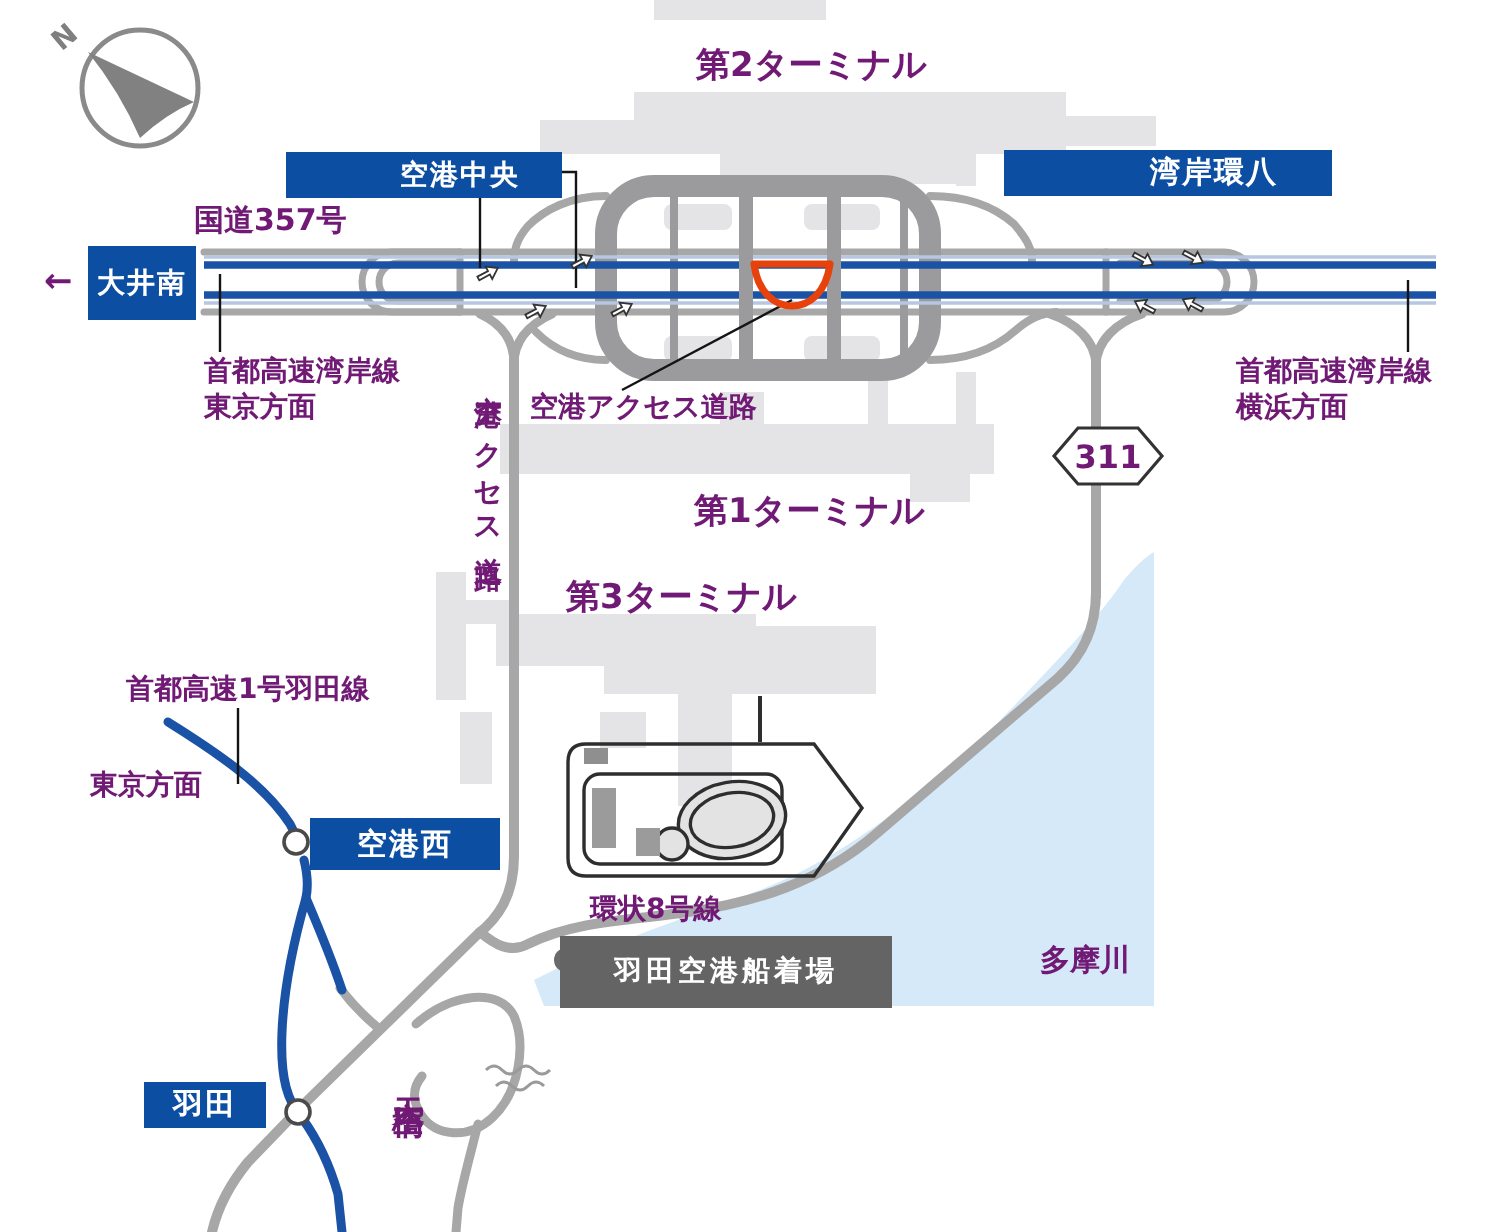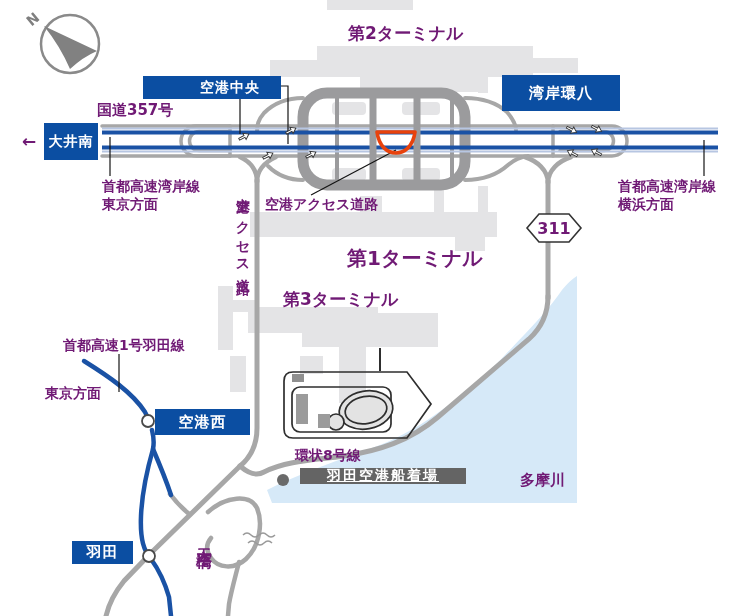--- a/index.html
+++ b/index.html
@@ -159,29 +159,29 @@
       <circle cx="283" cy="480" r="6" fill="#6a6a6a" stroke="none"></circle>
     </g>
   </svg>
 
   <div class="lbl" style="left:27px;top:10px;font-size:14px;color:#7f7f7f;transform:rotate(-40deg);">N</div>
 
   <div class="lbl" style="left:22px;top:130px;font-size:17px;">←</div>
 
   <div class="badge" style="left:44px;top:123px;width:54px;height:37px;font-size:14px;">大井南</div>
   <div class="badge" style="left:143px;top:76px;width:102px;height:23px;font-size:14px;padding-left:36px;">空港中央</div>
-  <div class="badge" style="left:502px;top:75px;width:118px;height:36px;font-size:15px;">湾岸環八</div>
+  <div class="badge" style="left:502px;top:75px;width:118px;height:23px;font-size:15px;padding-left:46px;">湾岸環八</div>
   <div class="badge" style="left:155px;top:409px;width:95px;height:26px;font-size:15px;">空港西</div>
   <div class="badge" style="left:72px;top:541px;width:61px;height:23px;font-size:15px;">羽田</div>
-  <div class="badge gray" style="left:300px;top:468px;width:166px;height:16px;font-size:14px;text-decoration:underline;">羽田空港船着場</div>
+  <div class="badge gray" style="left:280px;top:468px;width:166px;height:36px;font-size:14px;">羽田空港船着場</div>
 
   <div class="lbl" style="left:527px;top:218px;width:54px;text-align:center;font-size:16px;font-weight:600;">311</div>
 
   <div class="lbl" style="left:348px;top:22px;font-size:17px;">第2ターミナル</div>
-  <div class="lbl" style="left:347px;top:245px;font-size:20px;">第1ターミナル</div>
+  <div class="lbl" style="left:347px;top:245px;font-size:17px;">第1ターミナル</div>
   <div class="lbl" style="left:283px;top:288px;font-size:17px;">第3ターミナル</div>
   <div class="lbl" style="left:97px;top:101px;font-size:15px;">国道357号</div>
 
   <div class="lbl" style="left:102px;top:177px;font-size:14px;font-weight:600;">
     <div>首都高速湾岸線</div>
     <div>東京方面</div>
   </div>
   <div class="lbl" style="left:618px;top:177px;font-size:14px;font-weight:600;">
     <div>首都高速湾岸線</div>
     <div>横浜方面</div>

